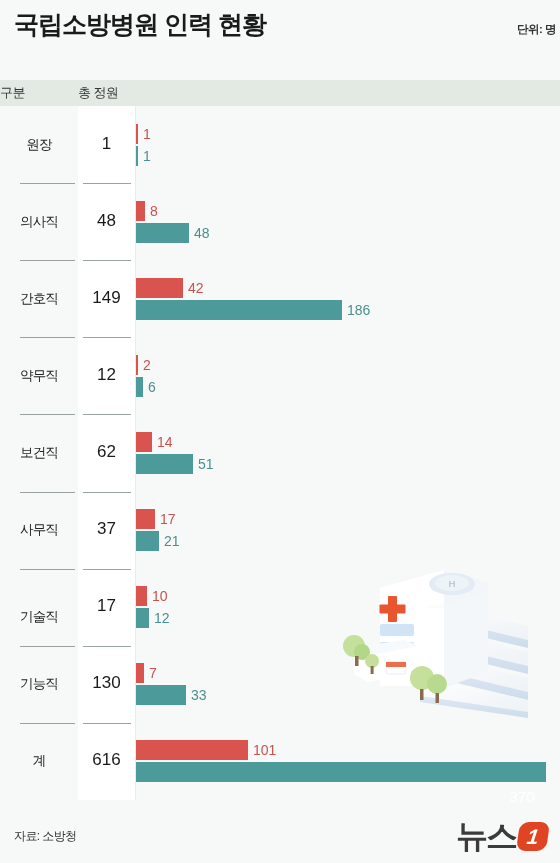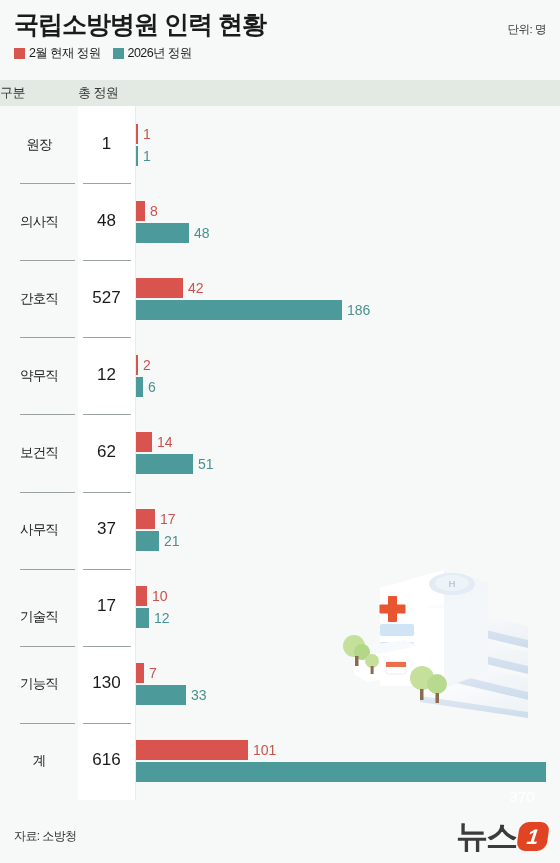--- a/index.html
+++ b/index.html
@@ -39,26 +39,27 @@
     top: 8px;
     font-size: 25px;
     font-weight: bold;
     letter-spacing: -1px;
     color: #1a1a1a;
     white-space: nowrap;
   }
 
   .unit {
     position: absolute;
-    right: 14px;
+    right: 4px;
     top: 22px;
     font-size: 11.5px;
     color: #333;
     letter-spacing: -0.5px;
     white-space: nowrap;
+    font-weight: bold;
   }
 
   .legend {
     position: absolute;
     left: 14px;
     top: 45px;
     display: flex;
     align-items: center;
     gap: 12px;
   }
@@ -254,30 +255,20 @@
   }
 </style>
 </head>
 <body>
 
 <div id="infographic">
 
   <div class="header">
     <div class="title">국립소방병원 인력 현황</div>
     <div class="unit">단위: 명</div>
-    <div class="legend">
-      <div class="legend-item">
-        <span class="legend-swatch red"></span>
-        <span>2월 현재 정원</span>
-      </div>
-      <div class="legend-item">
-        <span class="legend-swatch teal"></span>
-        <span>2026년 정원</span>
-      </div>
-    </div>
   </div>
 
   <div class="thead">
     <div class="th col-cat">구분</div>
     <div class="th col-tot">총 정원</div>
   </div>
 
   <div class="tbody">
     <div class="total-col-bg"></div>
     <div class="baseline"></div>
@@ -297,21 +288,21 @@
           <div class="tot-value" style="top: 27.5556px;">48</div>
           <div class="bar red" style="top: 17.5556px; width: 9px;"></div>
           <div class="bar-value red" style="top: 17.5556px; left: 150px;">8</div>
           <div class="bar teal" style="top: 39.5556px; width: 53px;"></div>
           <div class="bar-value teal" style="top: 39.5556px; left: 194px;">48</div>
         </div>
         <div class="row" style="top: 154.222px; height: 77.1111px;">
           <div class="row-sep-cat"></div>
           <div class="row-sep-tot"></div>
           <div class="cat-label" style="top: 29.5556px;">간호직</div>
-          <div class="tot-value" style="top: 27.5556px;">527</div>
+          <div class="tot-value" style="top: 27.5556px;">149</div>
           <div class="bar red" style="top: 17.5556px; width: 47px;"></div>
           <div class="bar-value red" style="top: 17.5556px; left: 188px;">42</div>
           <div class="bar teal" style="top: 39.5556px; width: 206px;"></div>
           <div class="bar-value teal" style="top: 39.5556px; left: 347px;">186</div>
         </div>
         <div class="row" style="top: 231.333px; height: 77.1111px;">
           <div class="row-sep-cat"></div>
           <div class="row-sep-tot"></div>
           <div class="cat-label" style="top: 29.5556px;">약무직</div>
           <div class="tot-value" style="top: 27.5556px;">12</div>

